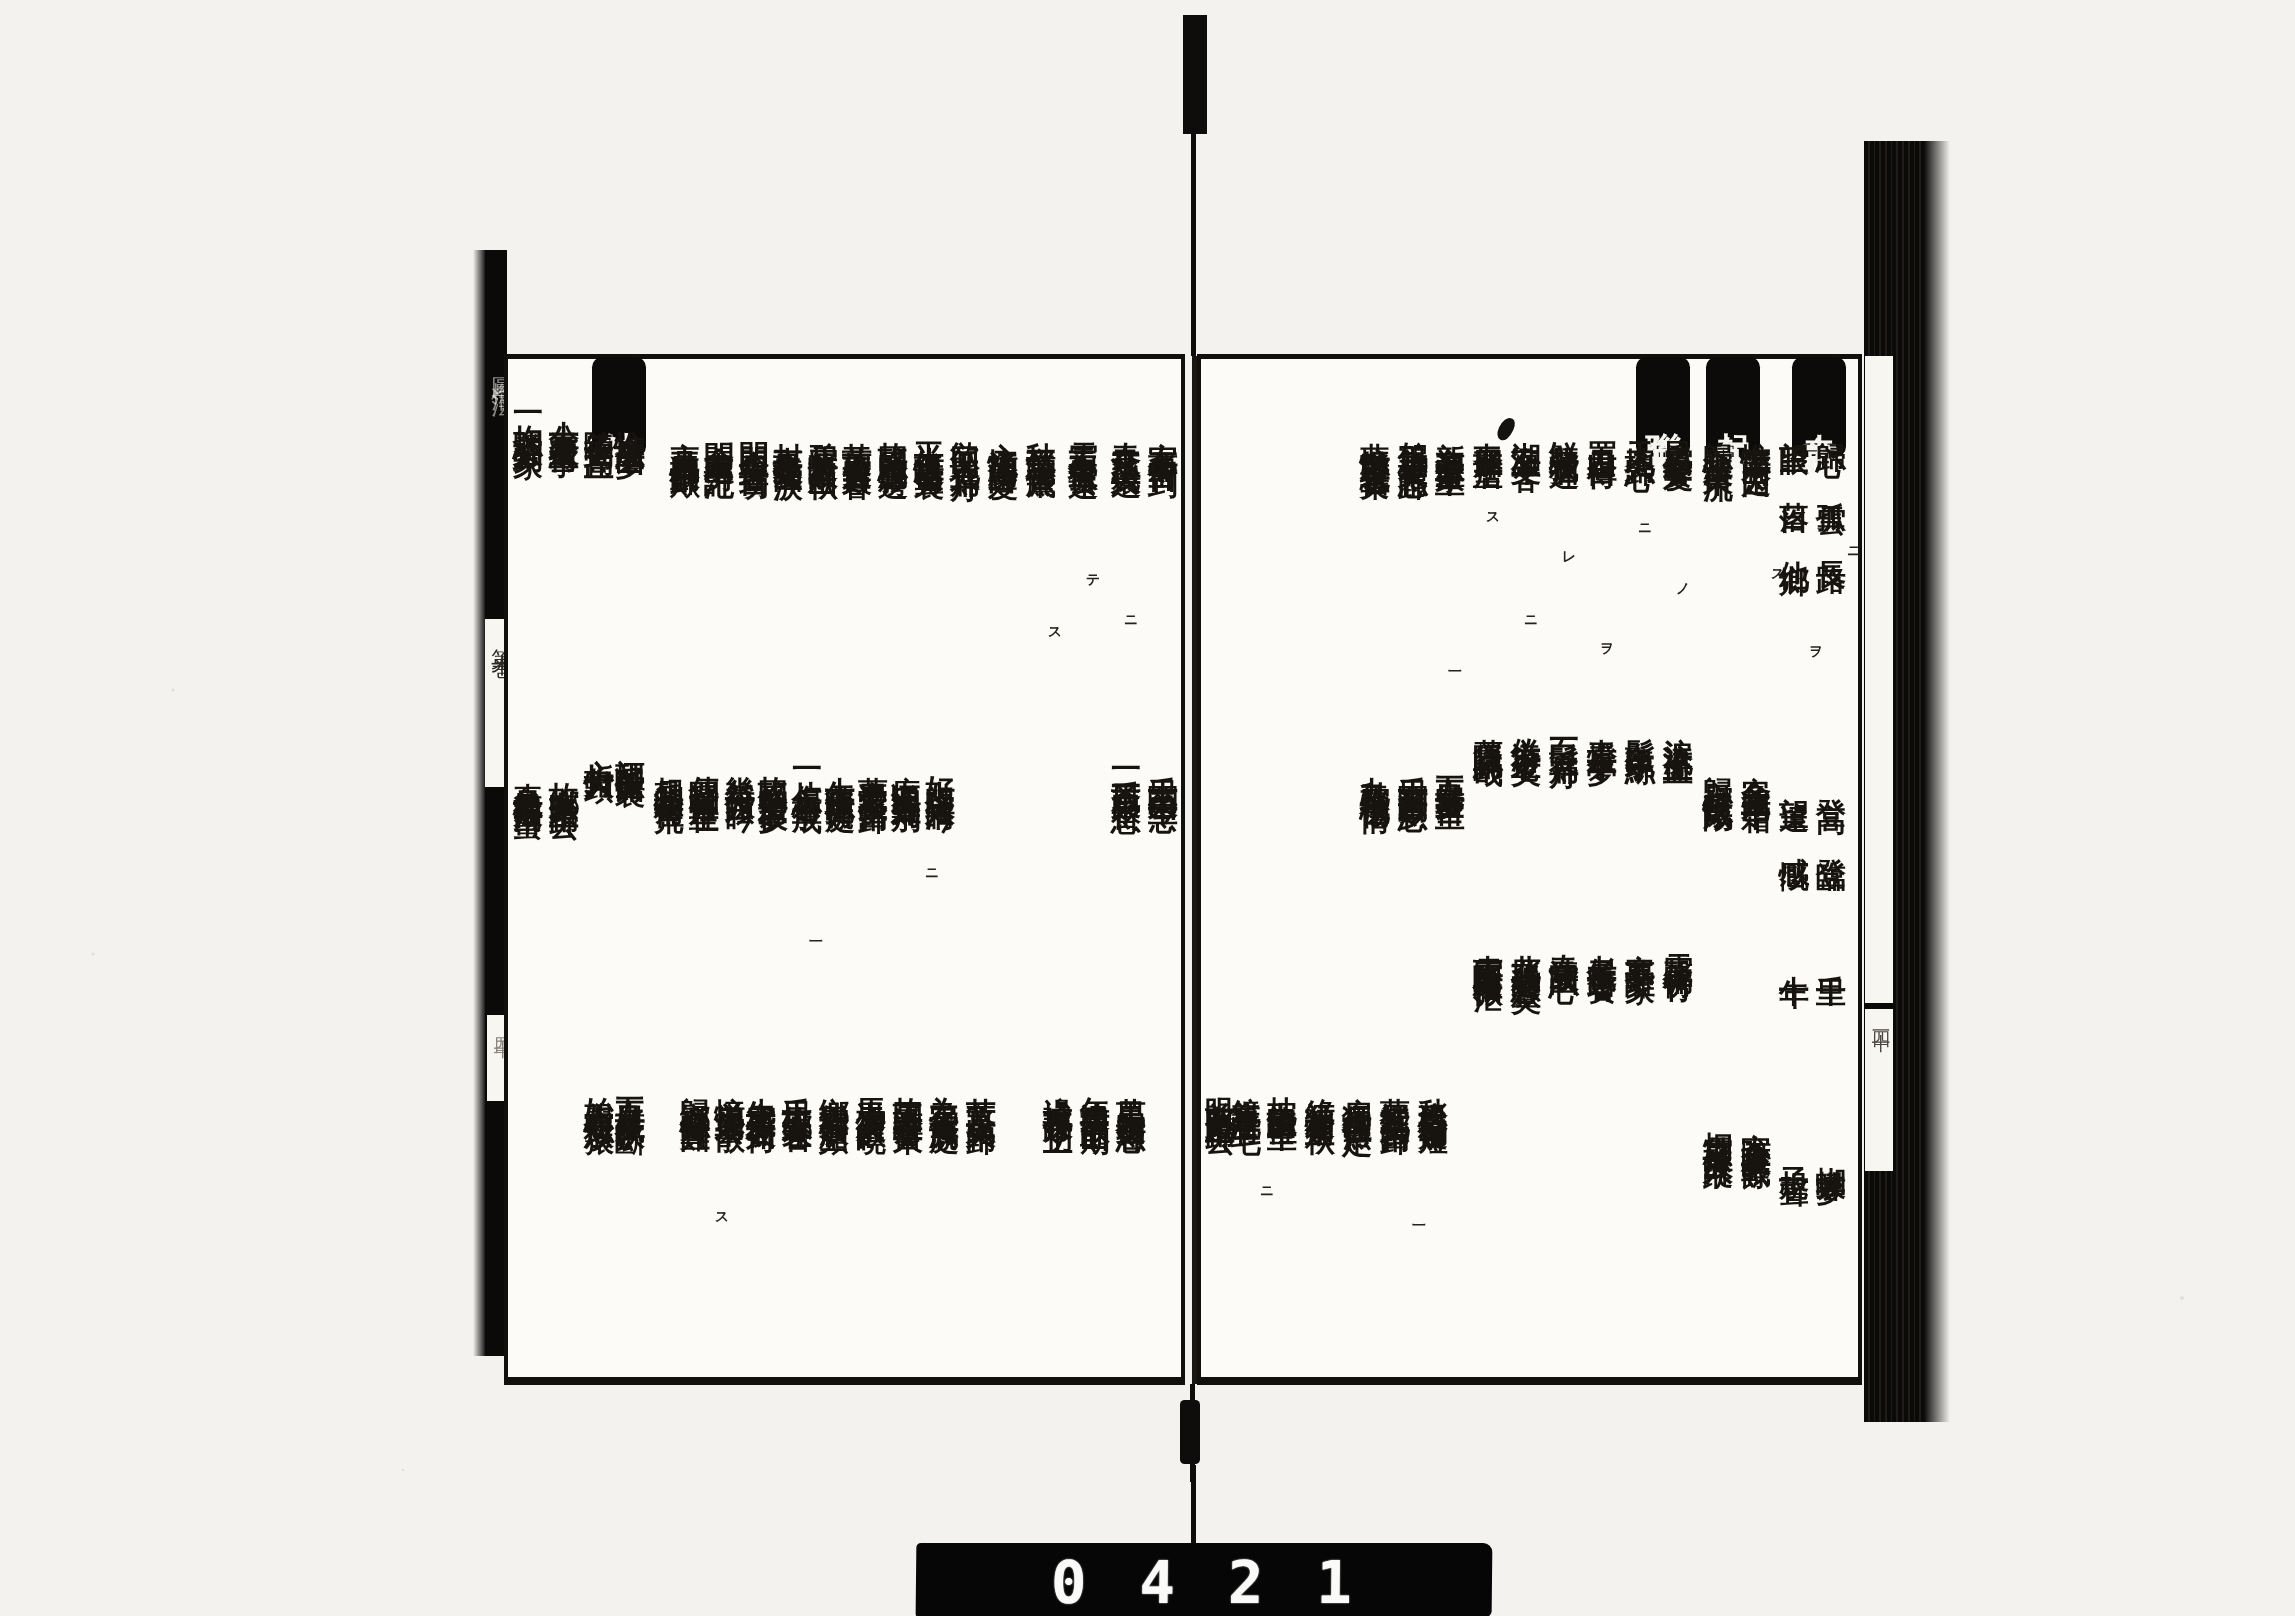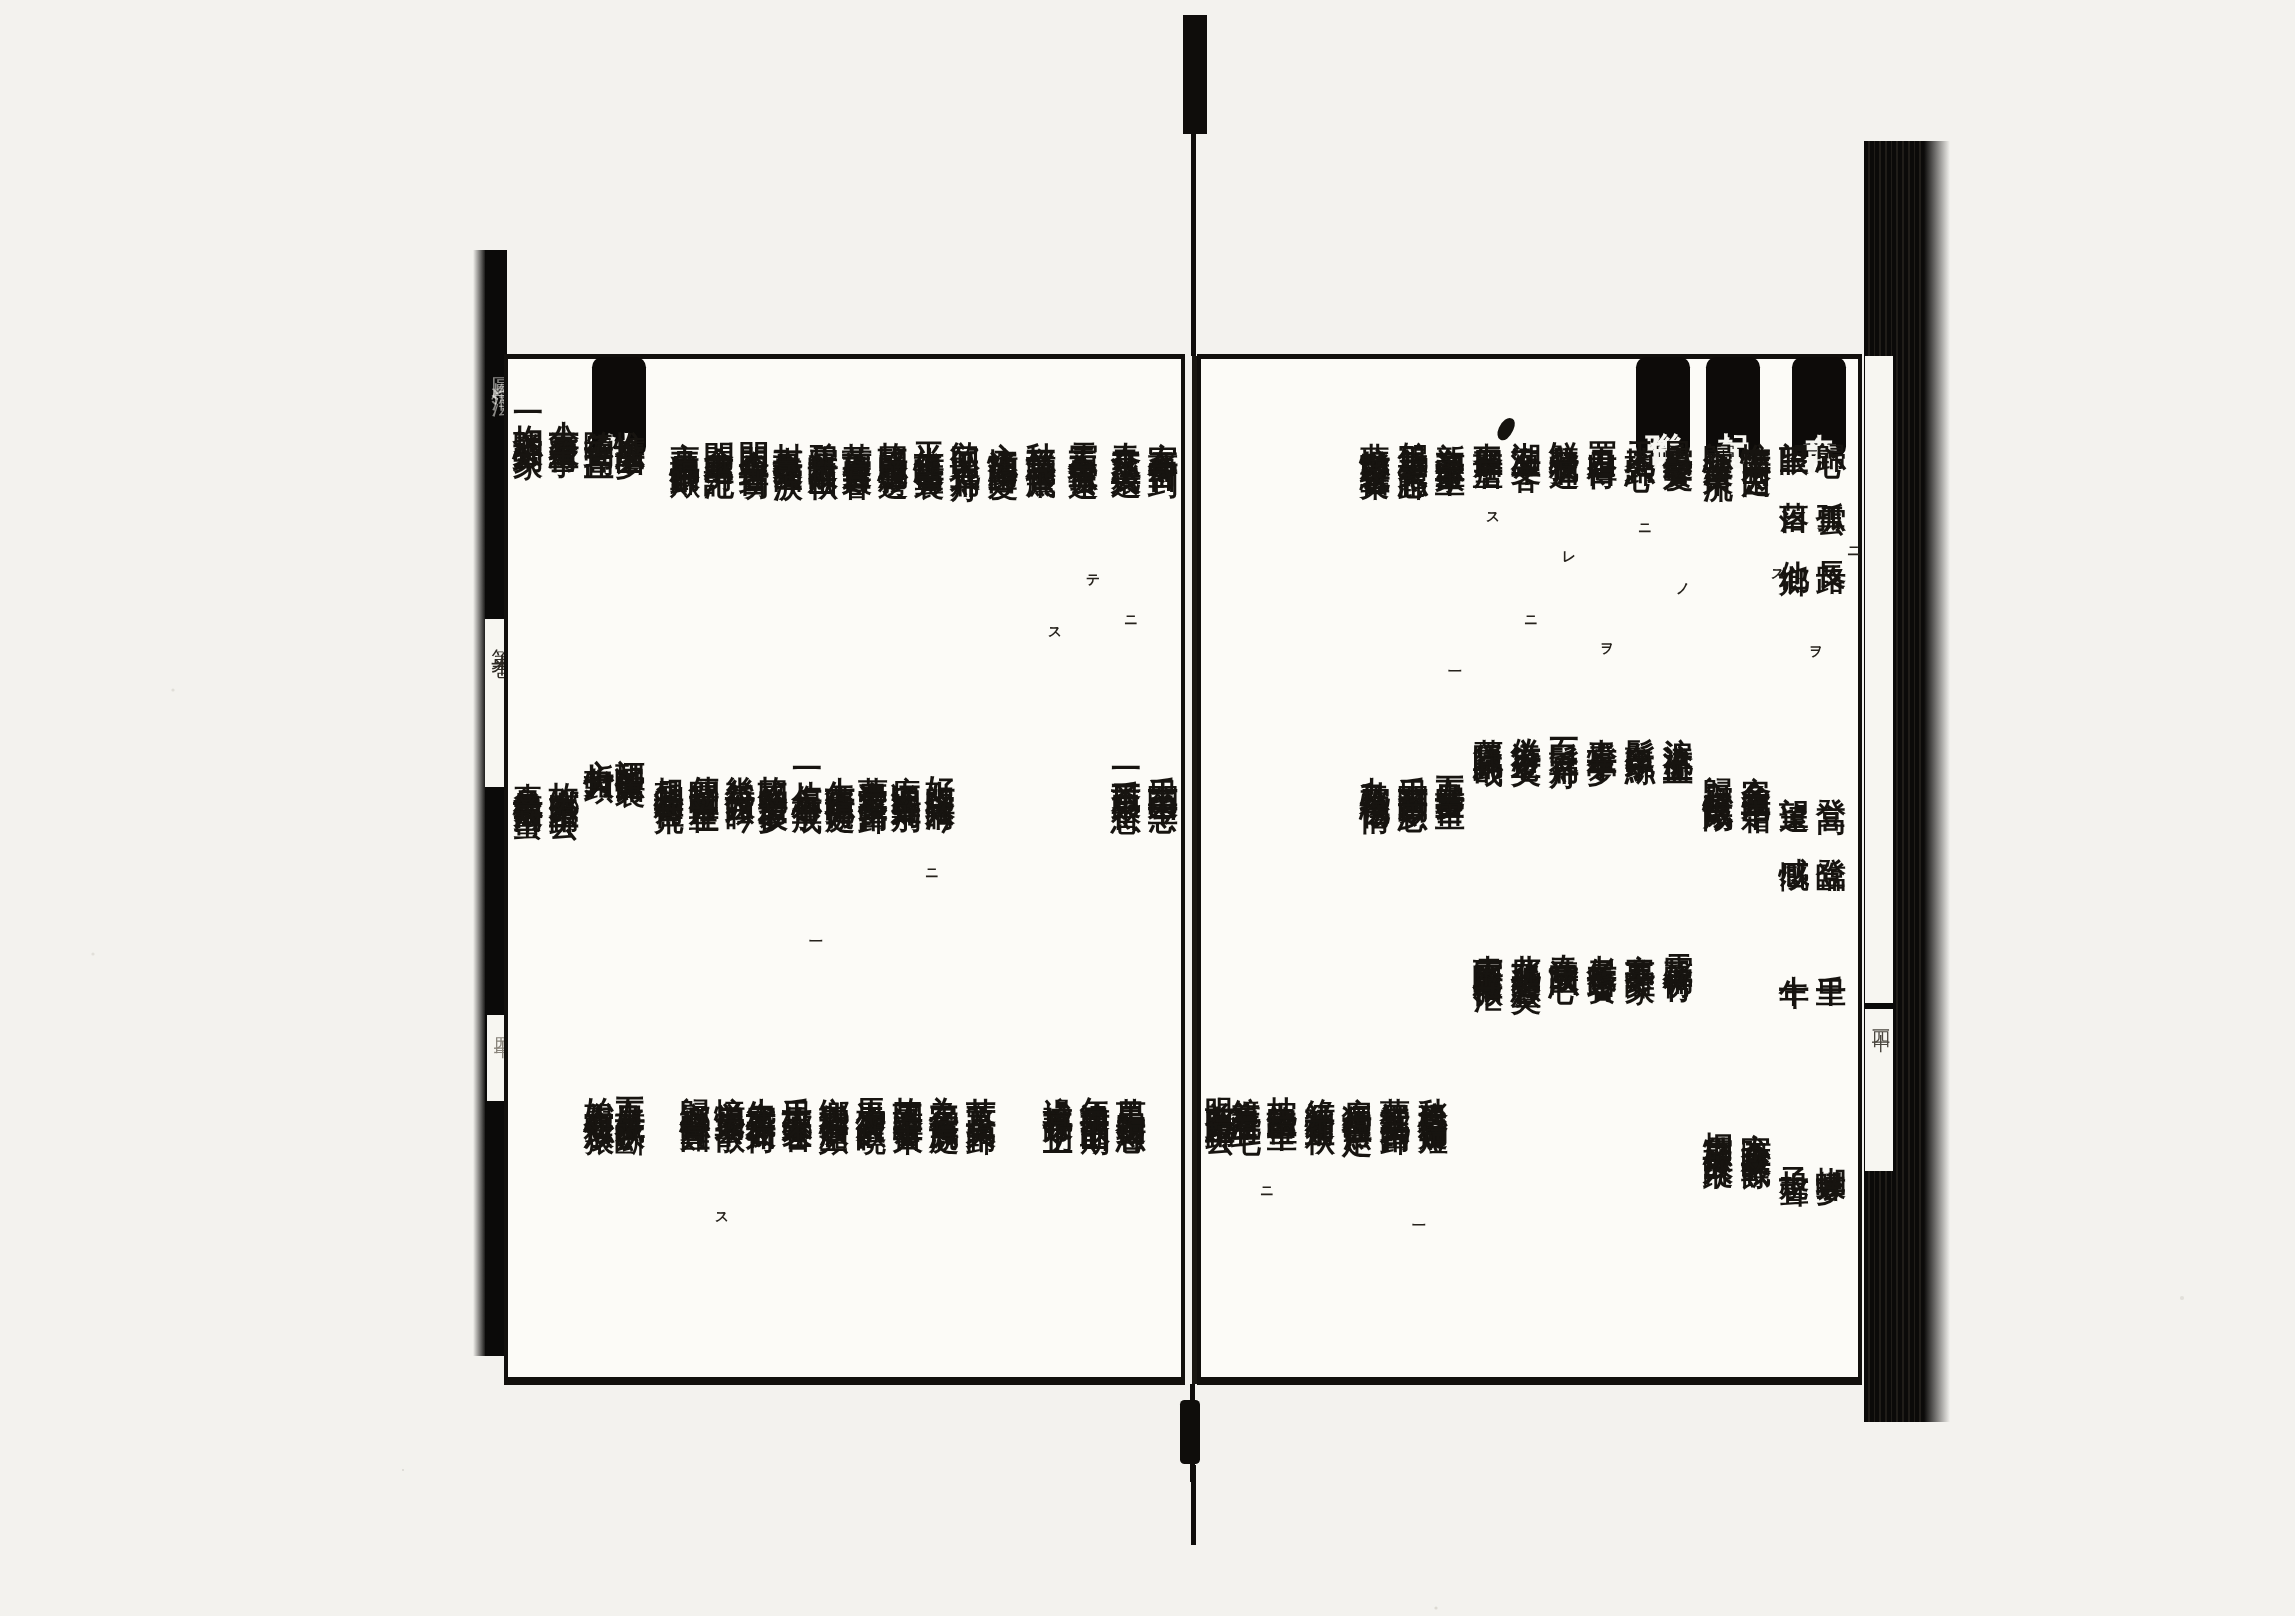--- a/index.html
+++ b/index.html
@@ -72,20 +72,23 @@
   <div class="band" style="left:1865px;top:1003px;width:27.5px;height:5.7px;"></div>
   <div class="whiteinset" style="left:1865px;top:1009px;width:27.5px;height:162px;">
     <div class="vtext leaf-no">四十一</div>
   </div>
 
   <div class="page page-left" id="pageLeft"></div>
   <div class="page page-right" id="pageRight"></div>
 
   <div class="blot"></div>
 
+  <div class="counter-bar">
+    <div class="counter-digits">0421</div>
+  </div>
 
 <div class="tab" style="left: 1792px;">大意</div>
     <div class="tab" style="left: 1706px;">起句</div>
     <div class="tab" style="left: 1636px;">聯句</div>
     <div class="seg" style="left: 1813px; top: 418px;">歸心 孤雲 長路</div>
     <div class="seg" style="left: 1813px; top: 774px;">登高 登臨</div>
     <div class="seg" style="left: 1813px; top: 951px;">千里</div>
     <div class="seg" style="left: 1813px; top: 1142px;">蝴蝶夢</div>
     <div class="seg" style="left: 1776px; top: 418px;">望眼 落日 他鄉</div>
     <div class="seg" style="left: 1776px; top: 774px;">望遠 感慨</div>

